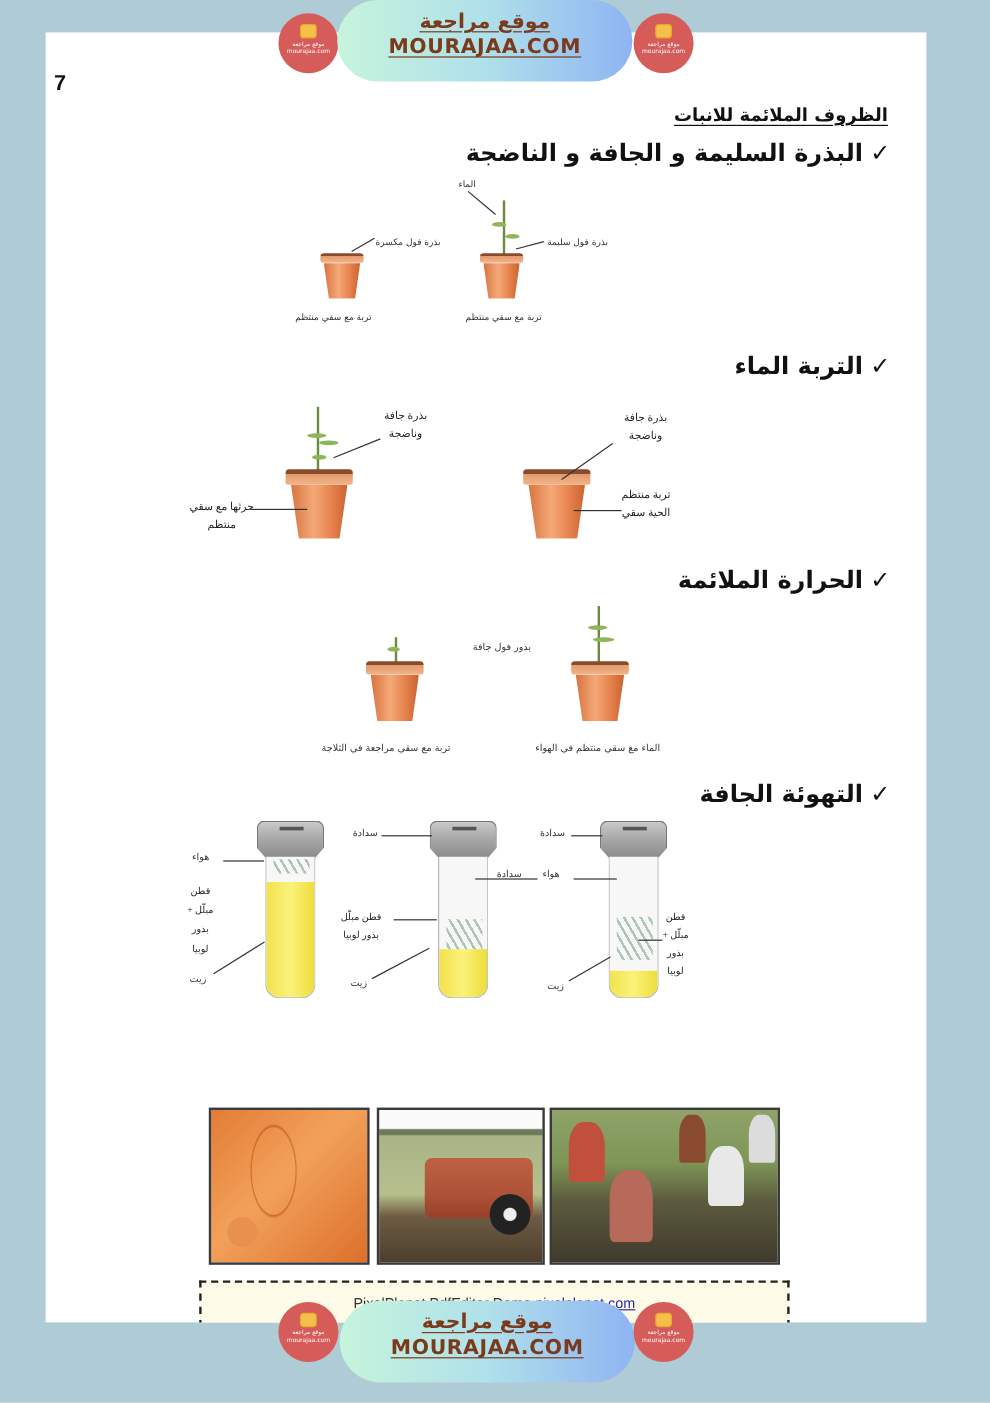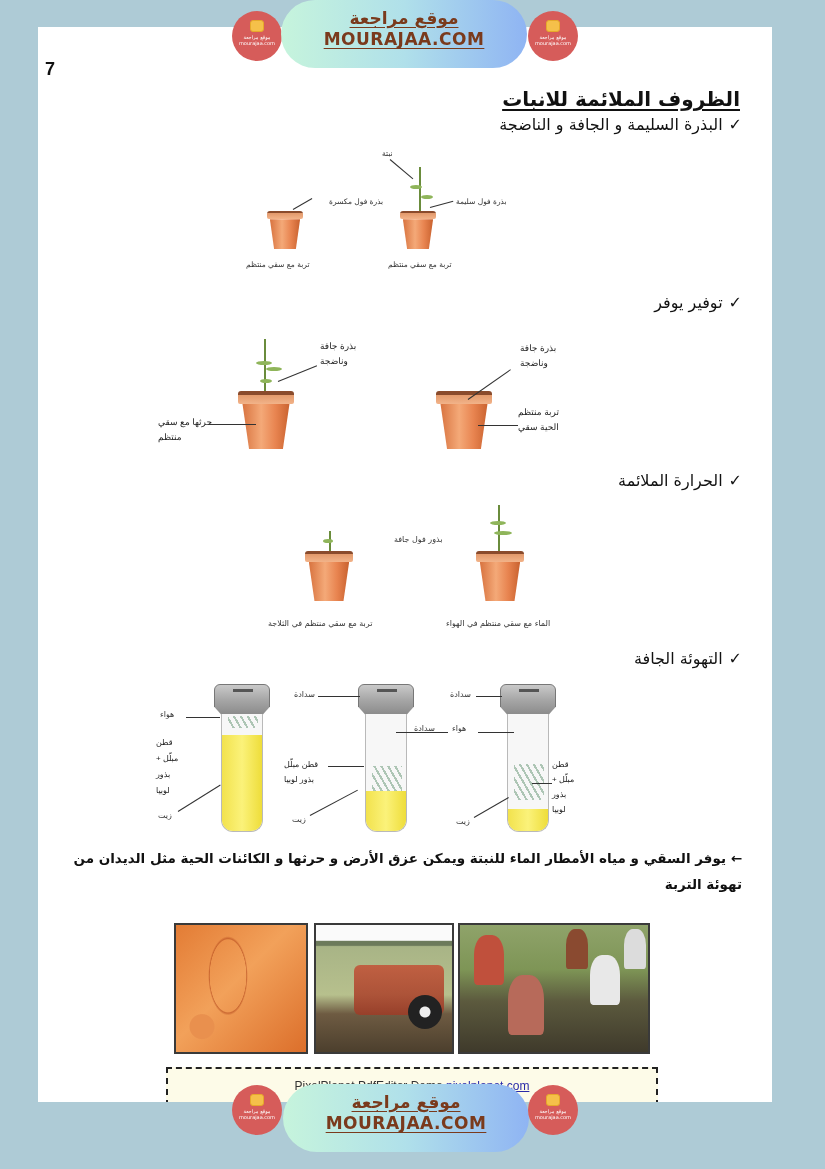--- a/index.html
+++ b/index.html
@@ -22,27 +22,27 @@
     font-weight: bold; font-size: 18px; color: #111;
   }
   .ar {
     position: absolute;
     direction: rtl;
     font-family: "DejaVu Sans", sans-serif;
     color: #111;
     white-space: nowrap;
   }
   .main-title {
-    right: 32px; top: 60px; font-size: 20px; font-weight: bold;
+    right: 32px; top: 60px; font-size: 15px; font-weight: bold;
     text-decoration: underline; text-underline-offset: 3px;
   }
-  .section-heading { right: 30px; font-size: 16px; font-weight: normal; }
+  .section-heading { right: 30px; font-size: 20px; font-weight: bold; }
   .section-heading .check { margin-left: 6px; }
   .small-label { position: absolute; direction: rtl; font-size: 7.5px; color: #333; white-space: nowrap; font-family: "DejaVu Sans", sans-serif; }
-  .mid-label { position: absolute; direction: rtl; font-size: 9px; color: #222; white-space: nowrap; font-family: Liberation Sans, sans-serif; line-height: 15px; text-align: left; }
+  .mid-label { position: absolute; direction: rtl; font-size: 9px; color: #222; white-space: nowrap; font-family: Liberation Serif, serif; line-height: 15px; text-align: center; }
   .leader { position: absolute; height: 1px; background: #333; transform-origin: left center; }
 
   .pot { position: absolute; }
   .pot .rim {
     position: absolute; left: 0; top: 0; width: 100%; height: 22%;
     background: linear-gradient(180deg, #8a4b2c 0%, #8a4b2c 30%, #e39a6c 31%, #f2b389 100%);
     border-radius: 3px 3px 2px 2px;
   }
   .pot .body {
     position: absolute; left: 8%; top: 22%; width: 84%; height: 78%;
@@ -149,40 +149,40 @@
   <div class="ar main-title">الظروف الملائمة للانبات</div>
 
   <div class="ar section-heading" style="top:88px;">
     <span class="check">✓</span><span>البذرة السليمة و الجافة و الناضجة</span>
   </div>
   <div>
     <div class="pot" style="left:229px; top:184px; width:36px; height:38px;">
         <div class="rim"></div>
         <div class="body"></div>
       </div>
-    <div class="small-label" style="left:275px; top:170px;margin-left:16px;">بذرة فول مكسرة</div>
+    <div class="small-label" style="left:275px; top:170px;">بذرة فول مكسرة</div>
     <div class="leader" style="left:255px; top:182px; width:22px; transform:rotate(-30deg);"></div>
     <div class="small-label" style="left:208px; top:233px;">تربة مع سقي منتظم</div>
 
     <div class="plant" style="left:381px; top:140px; height:46px;"></div>
     <div class="leaf" style="left:372px; top:158px;"></div>
     <div class="leaf" style="left:383px; top:168px;"></div>
     <div class="pot" style="left:362px; top:184px; width:36px; height:38px;">
         <div class="rim"></div>
         <div class="body"></div>
       </div>
-    <div class="small-label" style="left:344px; top:122px;">نبتة</div>
+    <div class="small-label" style="left:344px; top:122px;">الماء</div>
     <div class="leader" style="left:352px; top:132px; width:30px; transform:rotate(40deg);"></div>
     <div class="small-label" style="left:418px; top:170px;">بذرة فول سليمة</div>
     <div class="leader" style="left:392px; top:180px; width:24px; transform:rotate(-15deg);"></div>
     <div class="small-label" style="left:350px; top:233px;">تربة مع سقي منتظم</div>
   </div>
 
   <div class="ar section-heading" style="top:266px;">
-    <span class="check">✓</span><span>توفير يوفر</span>
+    <span class="check">✓</span><span>التربة الماء</span>
   </div>
   <div>
     <div class="plant" style="left:226px; top:312px; height:54px;"></div>
     <div class="leaf" style="left:218px; top:334px; width:16px;"></div>
     <div class="leaf" style="left:228px; top:340px; width:16px;"></div>
     <div class="leaf" style="left:222px; top:352px;"></div>
     <div class="pot" style="left:200px; top:364px; width:56px; height:58px;">
         <div class="rim"></div>
         <div class="body"></div>
       </div>
@@ -216,21 +216,21 @@
   <div class="ar section-heading" style="top:444px;">
     <span class="check">✓</span><span>الحرارة الملائمة</span>
   </div>
   <div>
     <div class="plant" style="left:291px; top:504px; height:22px;"></div>
     <div class="leaf" style="left:285px; top:512px; width:10px;"></div>
     <div class="pot" style="left:267px; top:524px; width:48px; height:50px;">
         <div class="rim"></div>
         <div class="body"></div>
       </div>
-    <div class="small-label" style="left:230px; top:592px; font-size:8px;">تربة مع سقي منتظم في الثلاجة</div>
+    <div class="small-label" style="left:230px; top:592px; font-size:8px;">تربة مع سقي مراجعة في الثلاجة</div>
 
     <div class="small-label" style="left:356px; top:508px; font-size:8px;">بذور فول جافة</div>
 
     <div class="plant" style="left:460px; top:478px; height:48px;"></div>
     <div class="leaf" style="left:452px; top:494px; width:16px;"></div>
     <div class="leaf" style="left:456px; top:504px; width:18px;"></div>
     <div class="pot" style="left:438px; top:524px; width:48px; height:50px;">
         <div class="rim"></div>
         <div class="body"></div>
       </div>
@@ -294,24 +294,20 @@
       <div>قطن</div>
       <div>مبلّل +</div>
       <div>بذور</div>
       <div>لوبيا</div>
     </div>
     <div class="leader" style="left:494px; top:756px; width:20px;"></div>
     <div class="small-label" style="left:418px; top:790px; font-size:8px;">زيت</div>
     <div class="leader" style="left:436px; top:790px; width:40px; transform:rotate(-30deg);"></div>
   </div>
 
-  <div class="paragraph">
-    <span>←</span>
-    <span>يوفر السقي و مياه الأمطار الماء للنبتة ويمكن عزق الأرض و حرثها و الكائنات الحية مثل الديدان من تهوئة التربة</span>
-  </div>
 
   <div class="photo photo-worm" style="left:136px; width:134px;"></div>
   <div class="photo photo-tractor" style="left:276px; width:140px;">
     <div class="tractor"></div>
     <div class="wheel"></div>
   </div>
   <div class="photo photo-farmers" style="left:420px; width:192px;">
     <div class="farmer" style="left:14px; top:10px; width:30px; height:50px; background:#c0503c;"></div>
     <div class="farmer" style="left:48px; top:50px; width:36px; height:60px; background:#b76a5a;"></div>
     <div class="farmer" style="left:106px; top:4px; width:22px; height:40px; background:#8a4a30;"></div>

